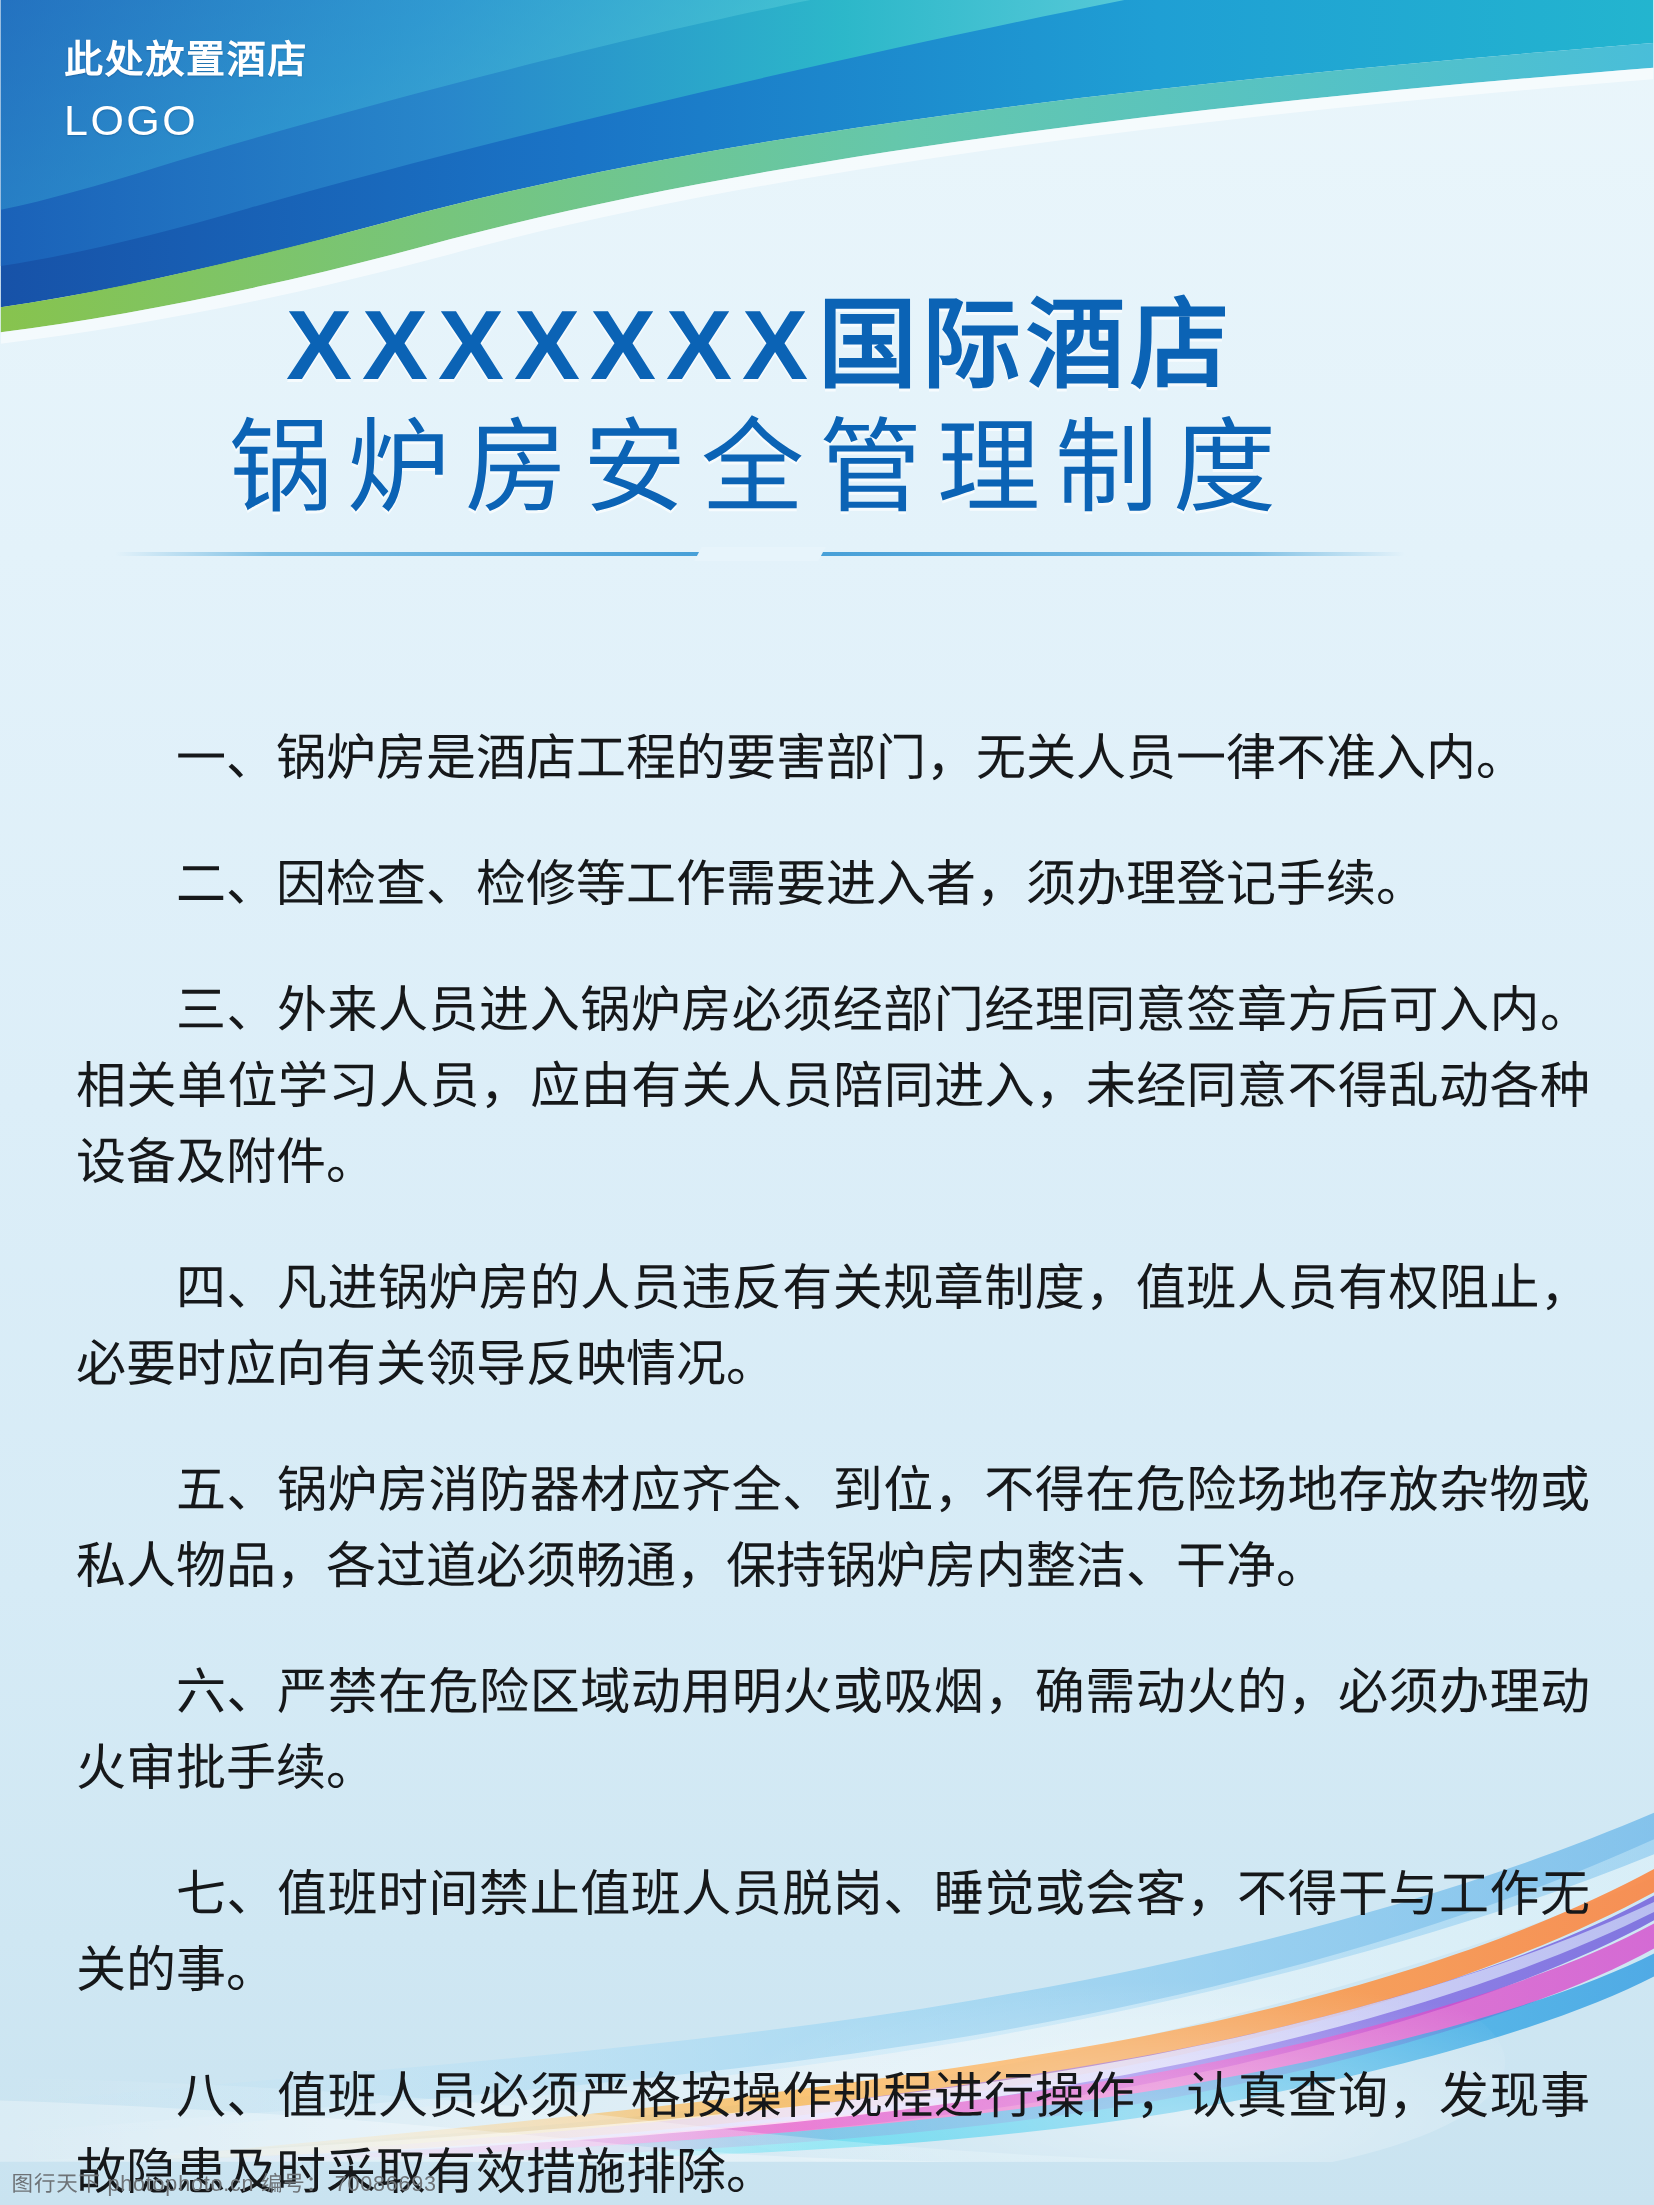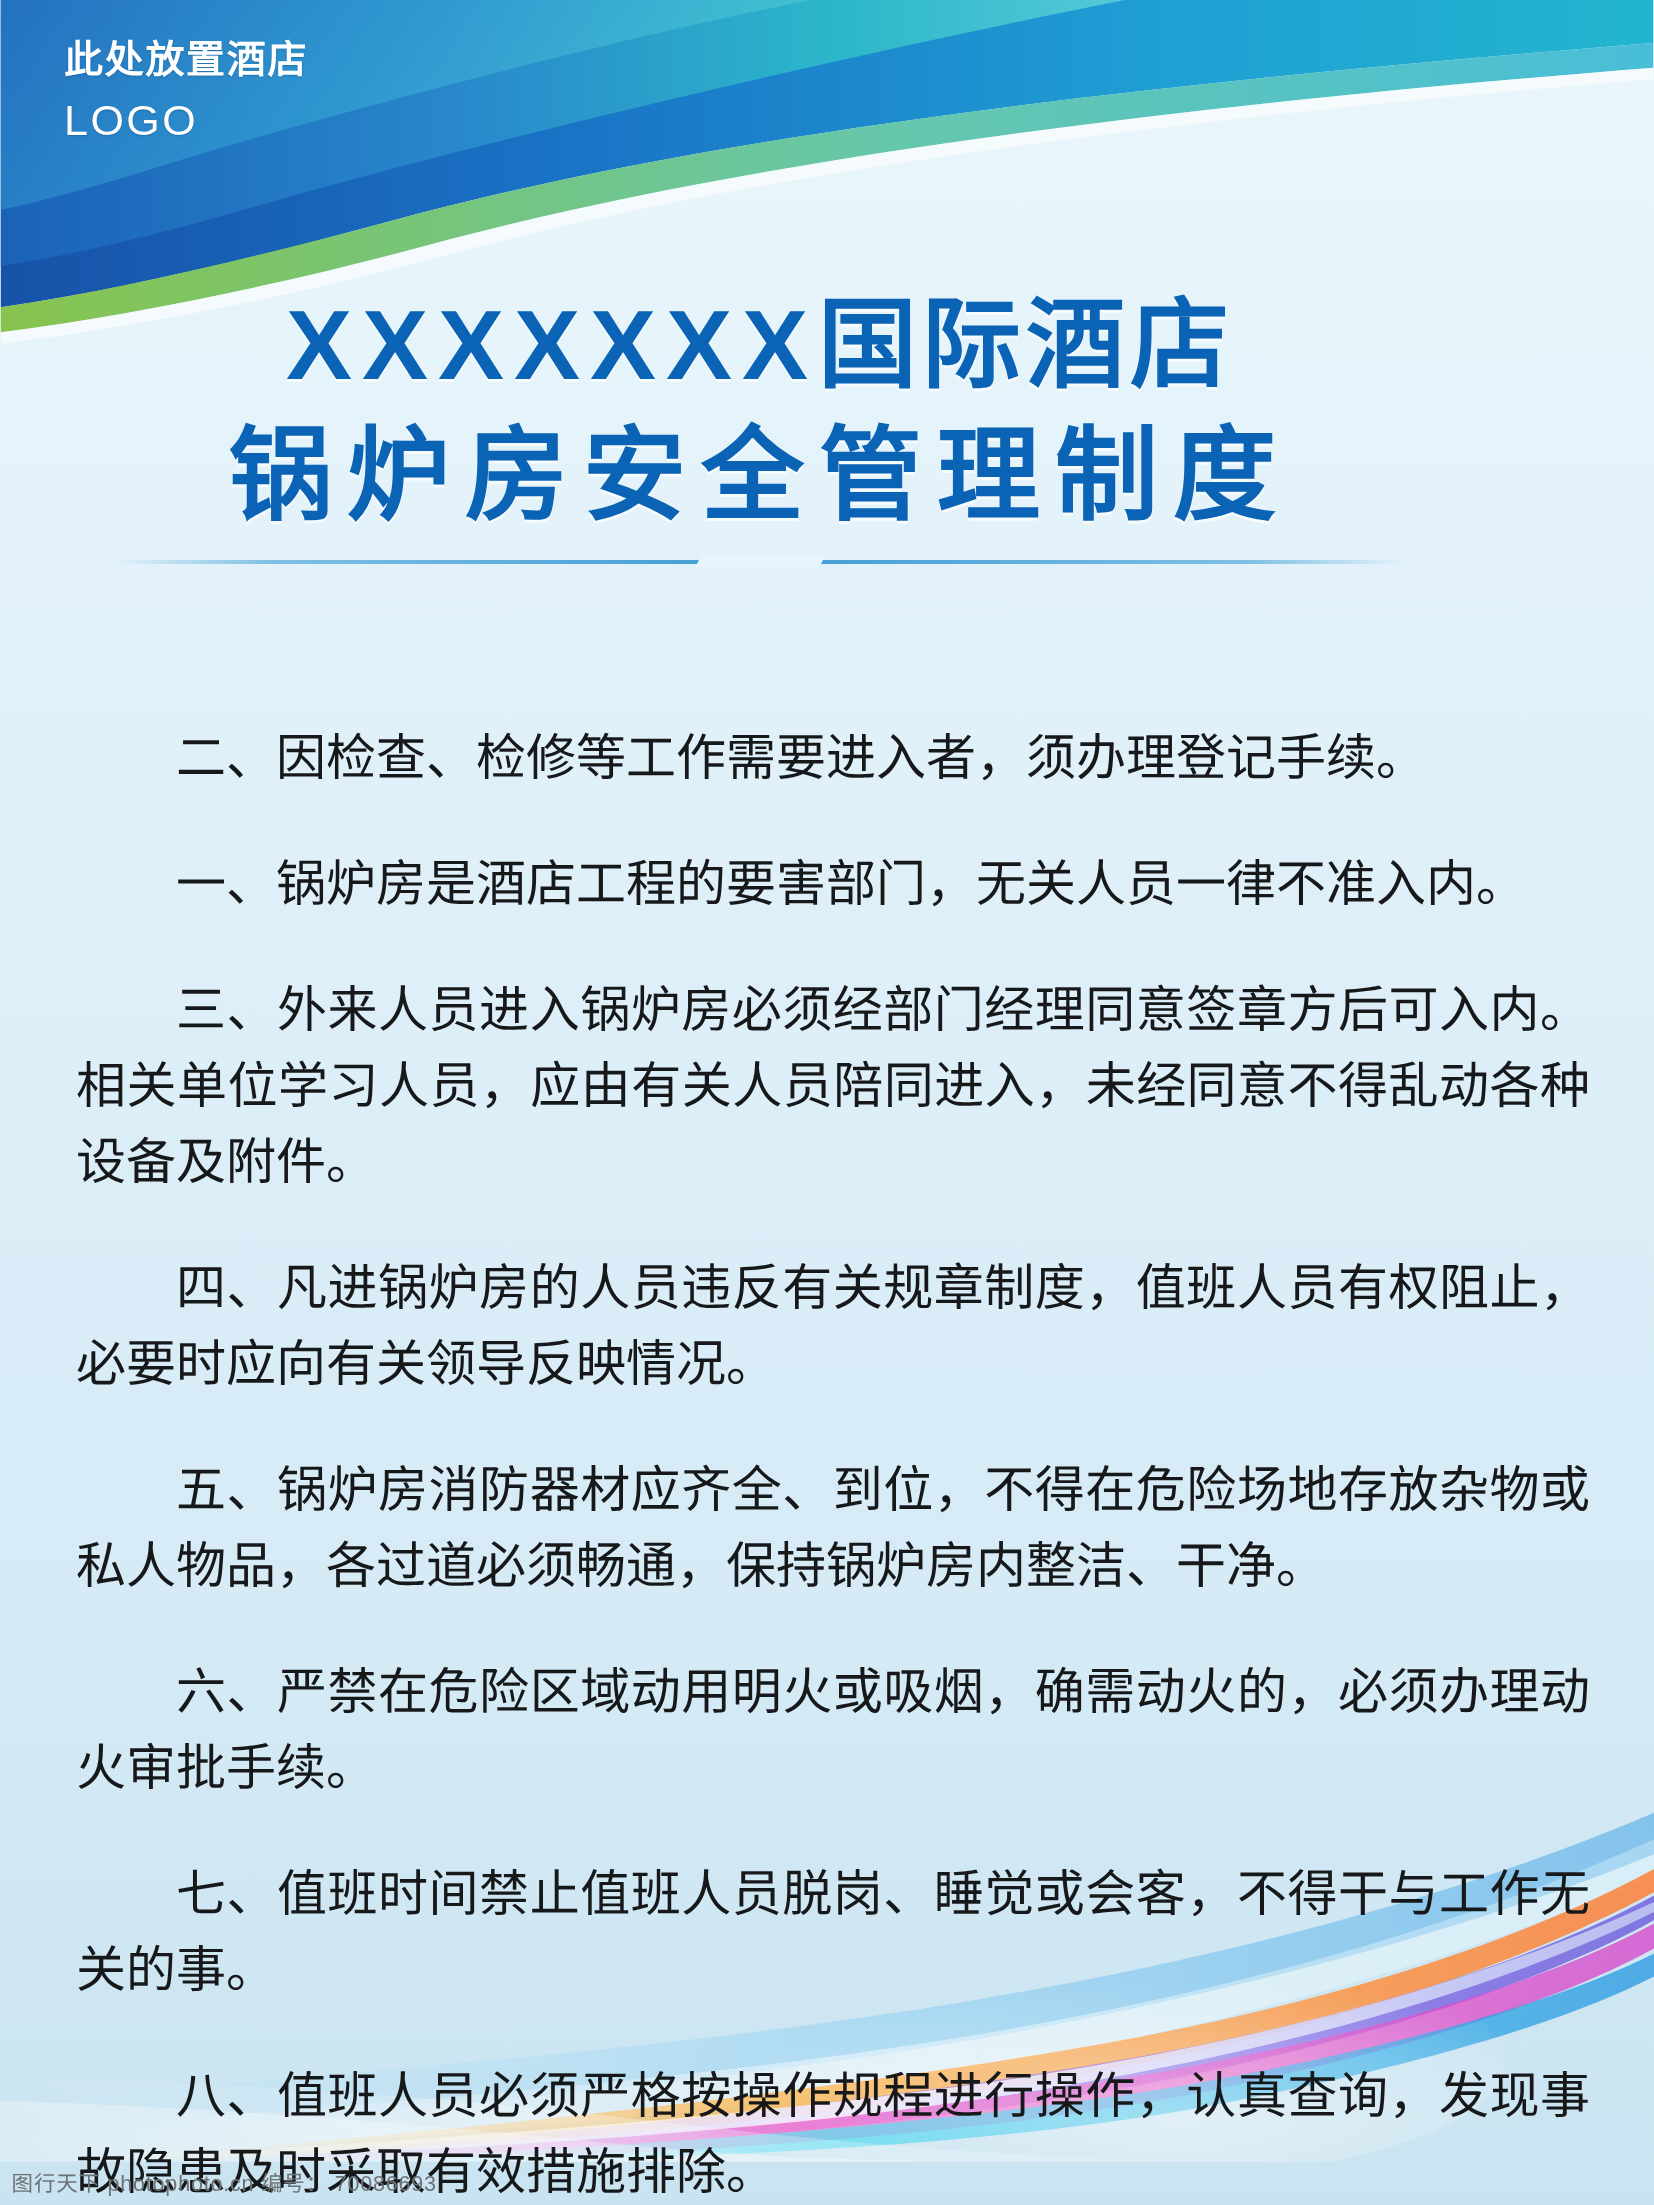--- a/index.html
+++ b/index.html
@@ -66,25 +66,25 @@
     font-weight: bold;
     color: #0b63b5;
     letter-spacing: 5px;
     line-height: 1.12;
     white-space: nowrap;
     text-shadow: 0 2.5px 0 rgba(255,255,255,0.65);
   }
   .title-line1 .xs { letter-spacing: 10px; }
   .title-line2 {
     font-size: 103px;
-    font-weight: bold;
+    font-weight: normal;
     color: #0b63b5;
     letter-spacing: 15px;
     line-height: 1.12;
-    margin-top: 17px;
+    margin-top: 9px;
     white-space: nowrap;
     text-shadow: 0 2.5px 0 rgba(255,255,255,0.65);
   }
   .title-underline {
     margin: 21.5px auto 0 auto;
     width: 1290px;
     height: 13.2px;
     position: relative;
   }
   .title-underline .bar {
@@ -211,22 +211,22 @@
       <span class="xs">XXXXXXX</span><span>国际酒店</span>
     </div>
     <div class="title-line2">锅炉房安全管理制度</div>
     <div class="title-underline">
       <div class="bar"></div>
       <div class="notch"></div>
     </div>
   </div>
 
   <div class="content">
+    <p class="rule">一、锅炉房是酒店工程的要害部门，无关人员一律不准入内。</p>
     <p class="rule">二、因检查、检修等工作需要进入者，须办理登记手续。</p>
-    <p class="rule">一、锅炉房是酒店工程的要害部门，无关人员一律不准入内。</p>
     <p class="rule">三、外来人员进入锅炉房必须经部门经理同意签章方后可入内。相关单位学习人员，应由有关人员陪同进入，未经同意不得乱动各种设备及附件。</p>
     <p class="rule">四、凡进锅炉房的人员违反有关规章制度，值班人员有权阻止，必要时应向有关领导反映情况。</p>
     <p class="rule">五、锅炉房消防器材应齐全、到位，不得在危险场地存放杂物或私人物品，各过道必须畅通，保持锅炉房内整洁、干净。</p>
     <p class="rule">六、严禁在危险区域动用明火或吸烟，确需动火的，必须办理动火审批手续。</p>
     <p class="rule">七、值班时间禁止值班人员脱岗、睡觉或会客，不得干与工作无关的事。</p>
     <p class="rule">八、值班人员必须严格按操作规程进行操作，认真查询，发现事故隐患及时采取有效措施排除。</p>
 
   </div>
 
   <div class="footer-art">

